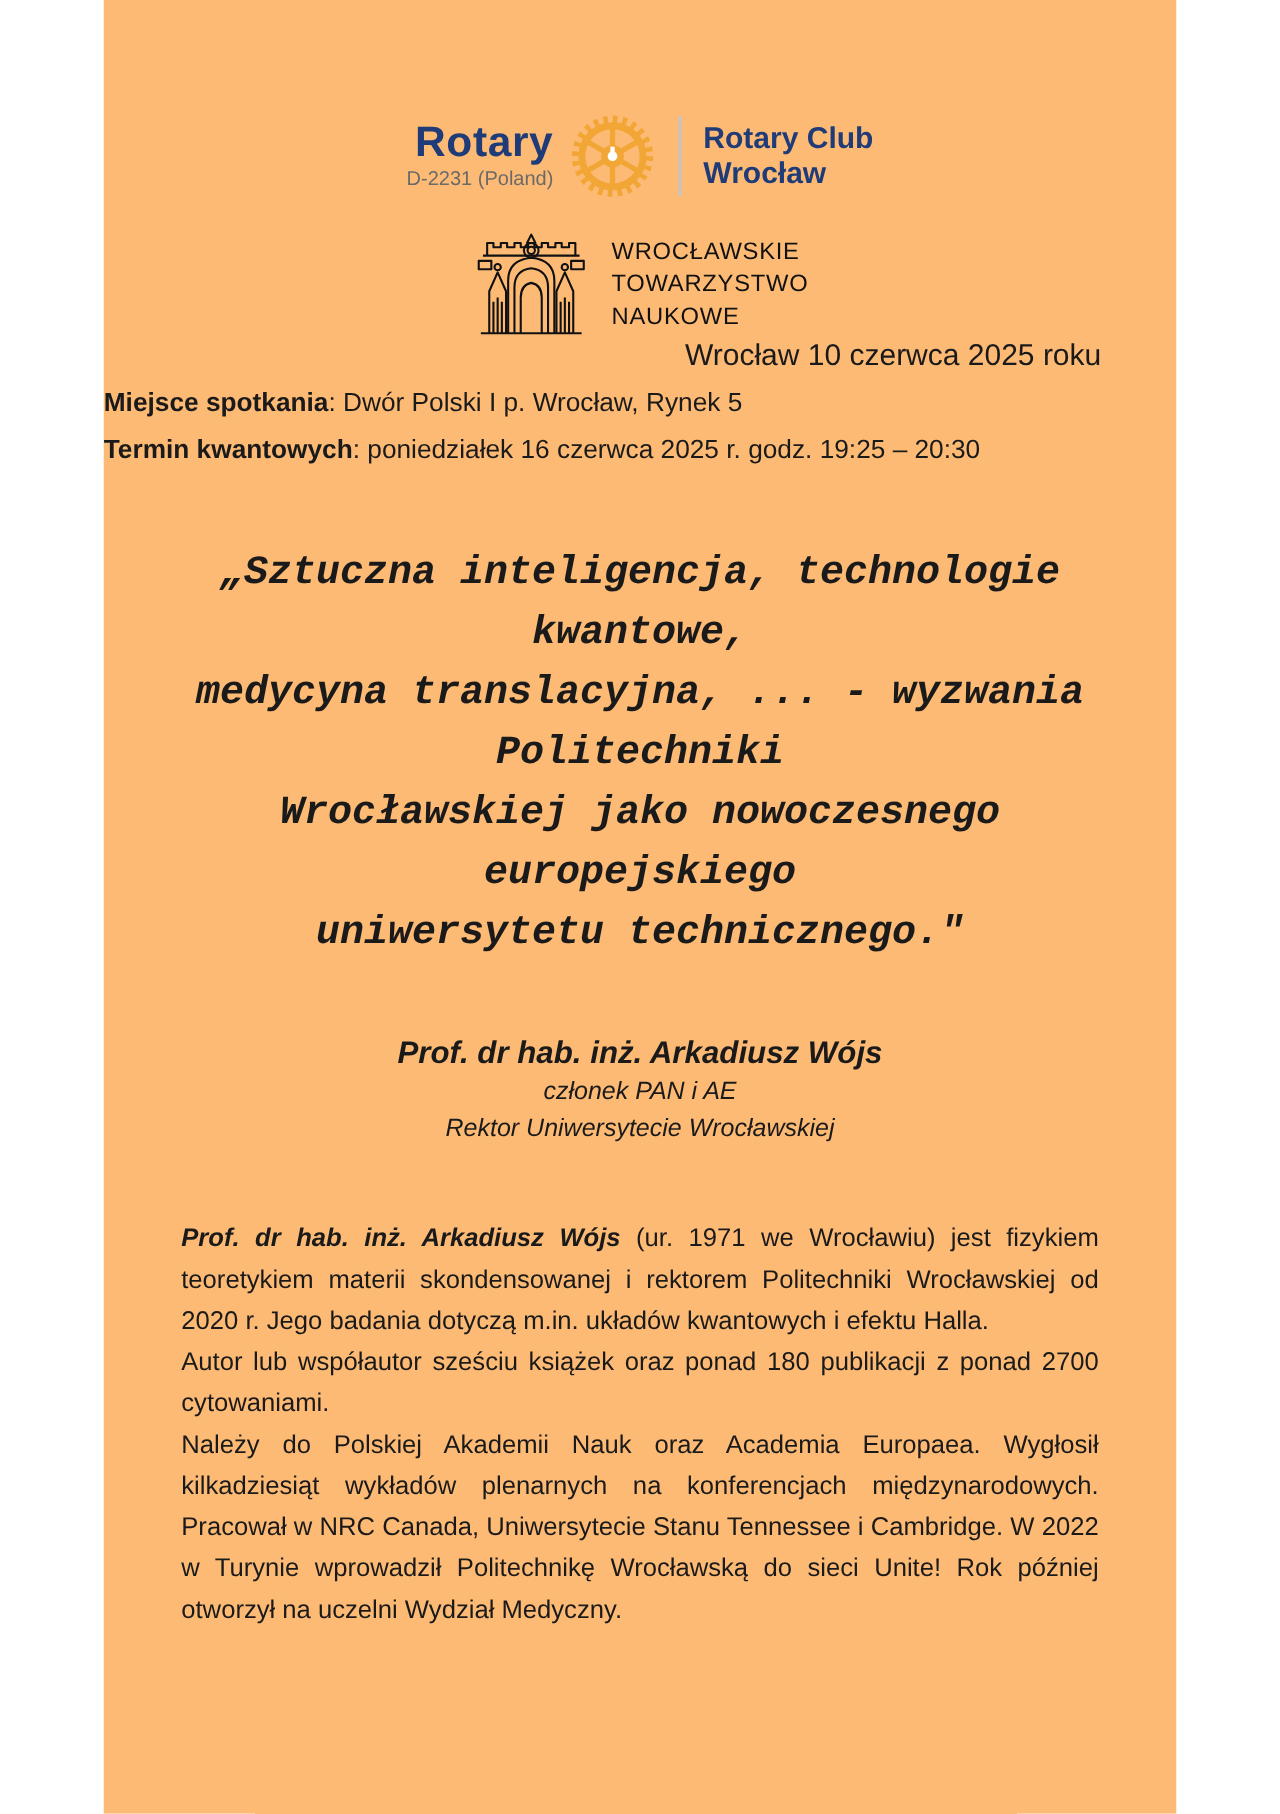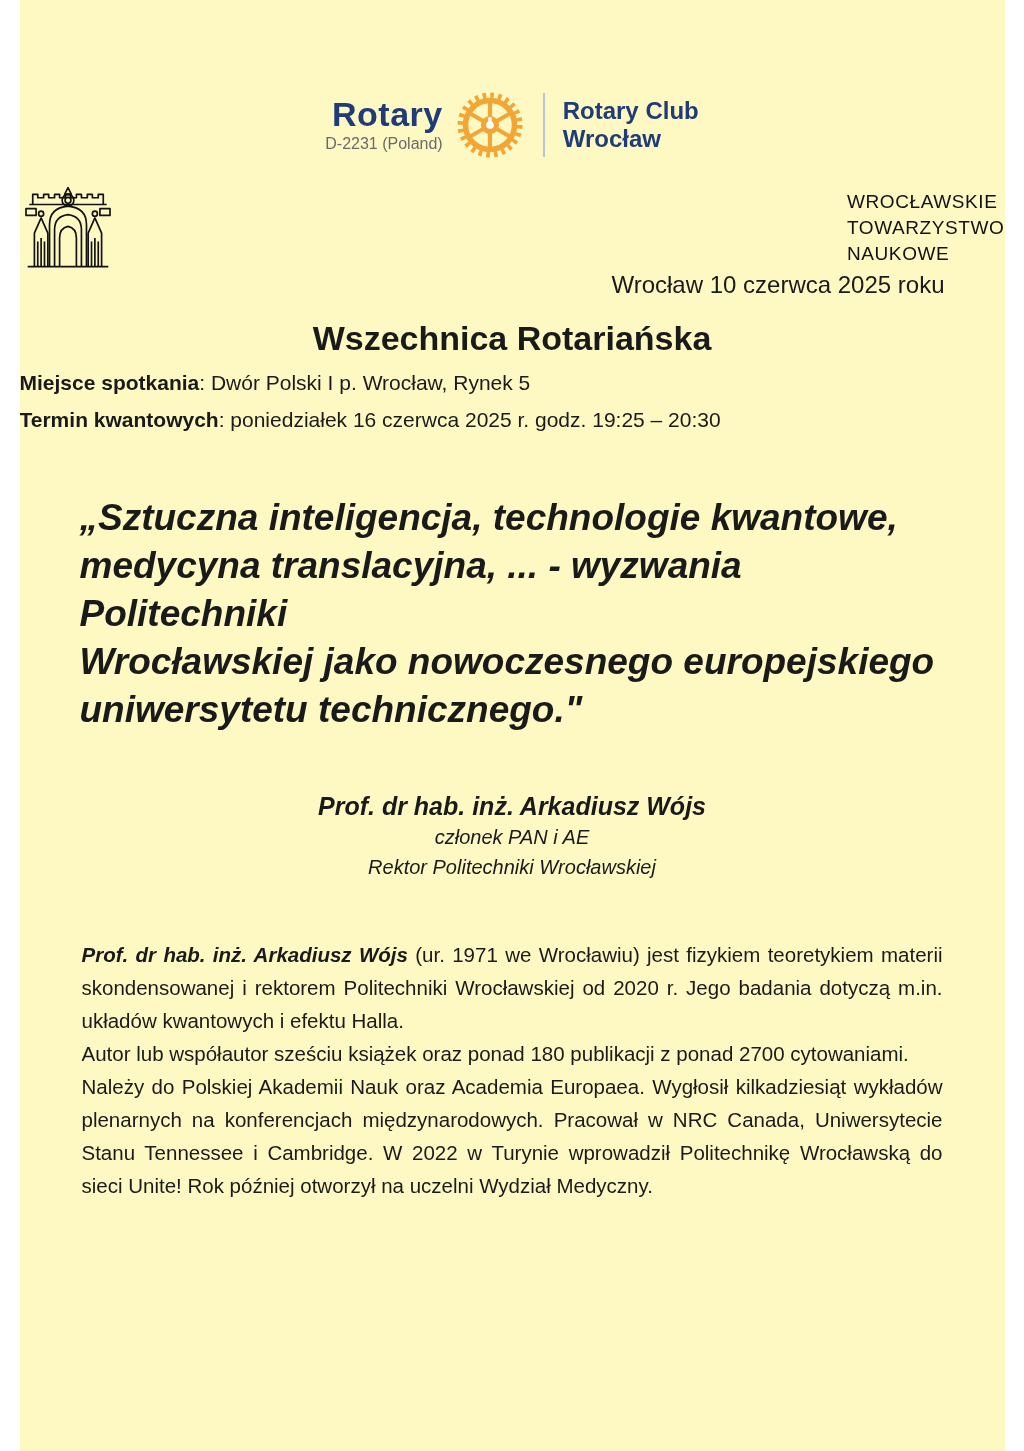--- a/index.html
+++ b/index.html
@@ -1,21 +1,21 @@
 <!DOCTYPE html>
 <html><head>
 <meta charset="utf-8">
 <style>
   html, body { margin: 0; padding: 0; background: #ffffff; }
   .page {
     position: relative;
-    width: 985px;
+    width: 858px;
     height: 1451px;
     margin: 0 auto;
-    background: #fef9c3;
+    background: #fdba74;
     overflow: hidden;
     font-family: "Liberation Sans", sans-serif;
     color: #1a1a1a;
   }
 
   
   .rotary-logo {
     padding-top: 90px;
     display: flex;
     justify-content: center;
@@ -48,21 +48,21 @@
     font-weight: bold;
     color: #1f3c78;
     line-height: 28px;
     white-space: pre-line;
   }
 
   
   .wtn-logo {
     margin-top: 26px;
     display: flex;
-    justify-content: space-between;
+    justify-content: center;
     align-items: center;
     gap: 16px;
   }
   .wtn-emblem { width: 96px; height: 84px; flex: 0 0 auto; }
   .wtn-name {
     font-size: 19px;
     color: #111111;
     letter-spacing: 0.6px;
     line-height: 26px;
     white-space: pre-line;
@@ -87,26 +87,27 @@
   .meeting-line {
     margin-top: 12px;
     font-size: 21px;
     line-height: 25px;
   }
   .meeting-line .label { font-weight: bold; }
 
   
   .lecture-title {
     margin: 62px 60px 0;
-    text-align: left;
-    font-size: 37px;
+    text-align: center;
+    font-size: 32px;
     font-weight: bold;
     font-style: italic;
     line-height: 48px;
     white-space: pre-line;
+    font-family: Liberation Mono, monospace;
   }
 
   
   .speaker { margin-top: 56px; text-align: center; }
   .speaker-name {
     font-size: 25px;
     font-weight: bold;
     font-style: italic;
     line-height: 32px;
   }
@@ -188,38 +189,37 @@
         <line x1="8" y1="96" x2="104" y2="96"></line>
       </g>
     </svg>
     <div class="wtn-name">WROCŁAWSKIE
 TOWARZYSTWO
 NAUKOWE</div>
   </div>
 
   <div class="date-line">Wrocław 10 czerwca 2025 roku</div>
 
-  <div class="series-title">Wszechnica Rotariańska</div>
 
   <div class="meeting-line">
     <span class="label">Miejsce spotkania</span><span>: Dwór Polski I p. Wrocław, Rynek 5</span>
   </div>
   <div class="meeting-line">
     <span class="label">Termin kwantowych</span><span>: poniedziałek 16 czerwca 2025 r. godz. 19:25 – 20:30</span>
   </div>
 
   <div class="lecture-title">„Sztuczna inteligencja, technologie kwantowe,
 medycyna translacyjna, ... - wyzwania Politechniki
 Wrocławskiej jako nowoczesnego europejskiego
 uniwersytetu technicznego."</div>
 
   <div class="speaker">
     <div class="speaker-name">Prof. dr hab. inż. Arkadiusz Wójs</div>
     <div class="speaker-affiliation">członek PAN i AE</div>
-    <div class="speaker-affiliation">Rektor Politechniki Wrocławskiej</div>
+    <div class="speaker-affiliation">Rektor Uniwersytecie Wrocławskiej</div>
   </div>
 
   <div class="bio">
     <p><span class="lead">Prof. dr hab. inż. Arkadiusz Wójs</span><span> (ur. 1971 we Wrocławiu) jest fizykiem teoretykiem materii skondensowanej i rektorem Politechniki Wrocławskiej od 2020 r. Jego badania dotyczą m.in. układów kwantowych i efektu Halla.</span></p>
     <p>Autor lub współautor sześciu książek oraz ponad 180 publikacji z ponad 2700 cytowaniami.</p>
     <p>Należy do Polskiej Akademii Nauk oraz Academia Europaea. Wygłosił kilkadziesiąt wykładów plenarnych na konferencjach międzynarodowych. Pracował w NRC Canada, Uniwersytecie Stanu Tennessee i Cambridge. W 2022 w Turynie wprowadził Politechnikę Wrocławską do sieci Unite! Rok później otworzył na uczelni Wydział Medyczny.</p>
   </div>
 
 
 </div>

